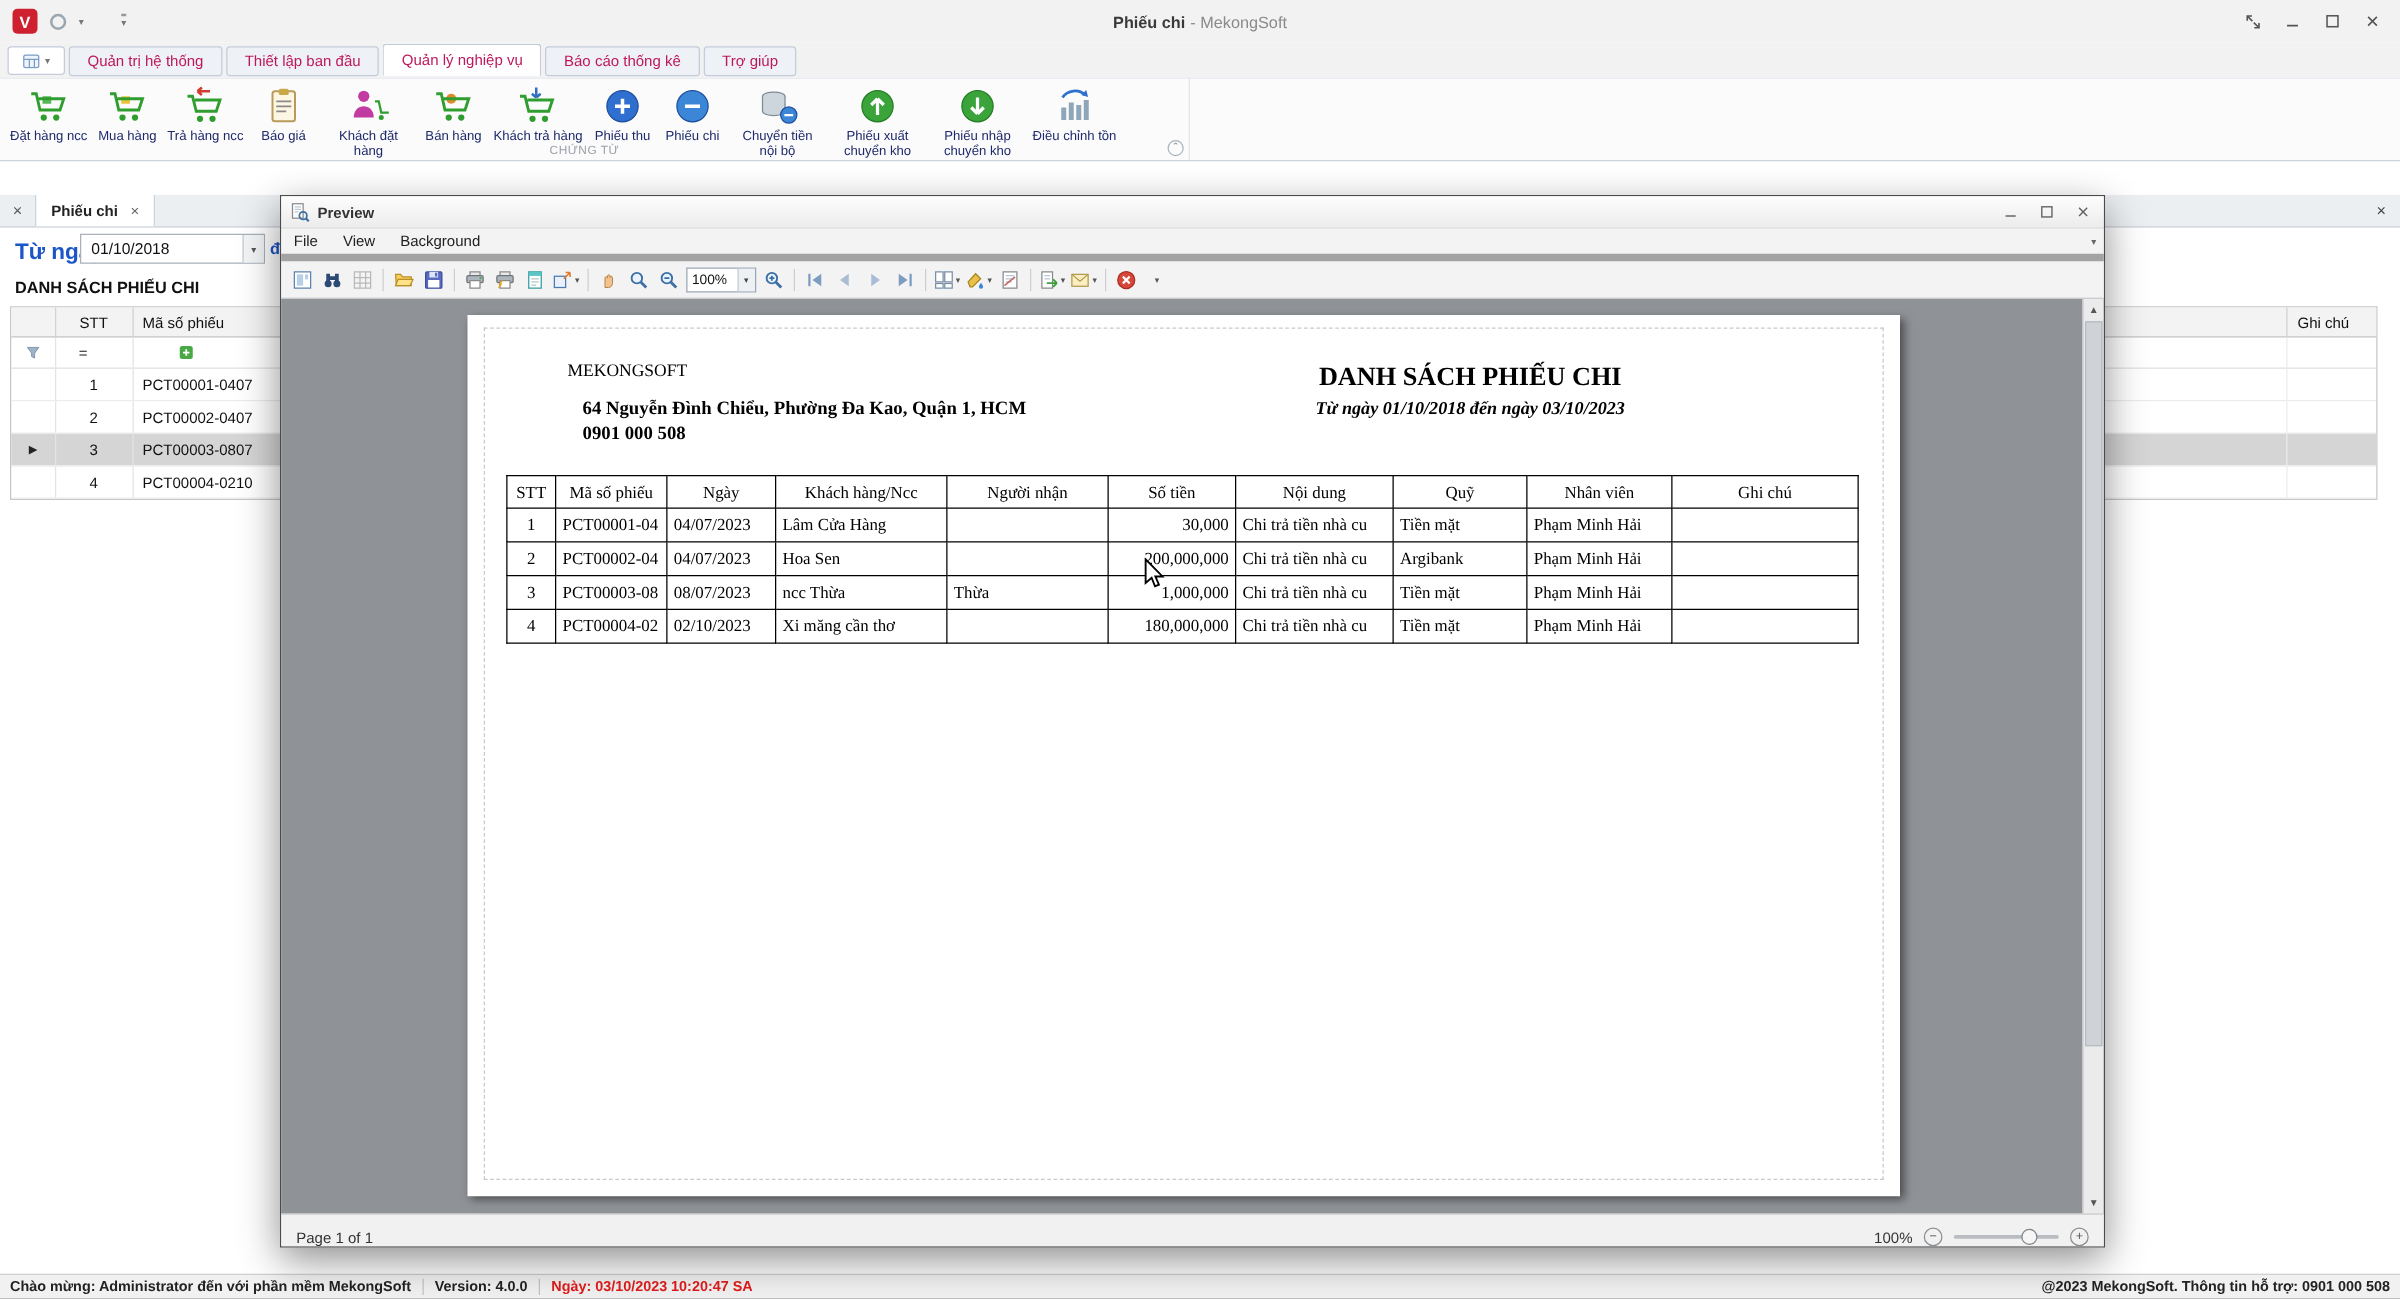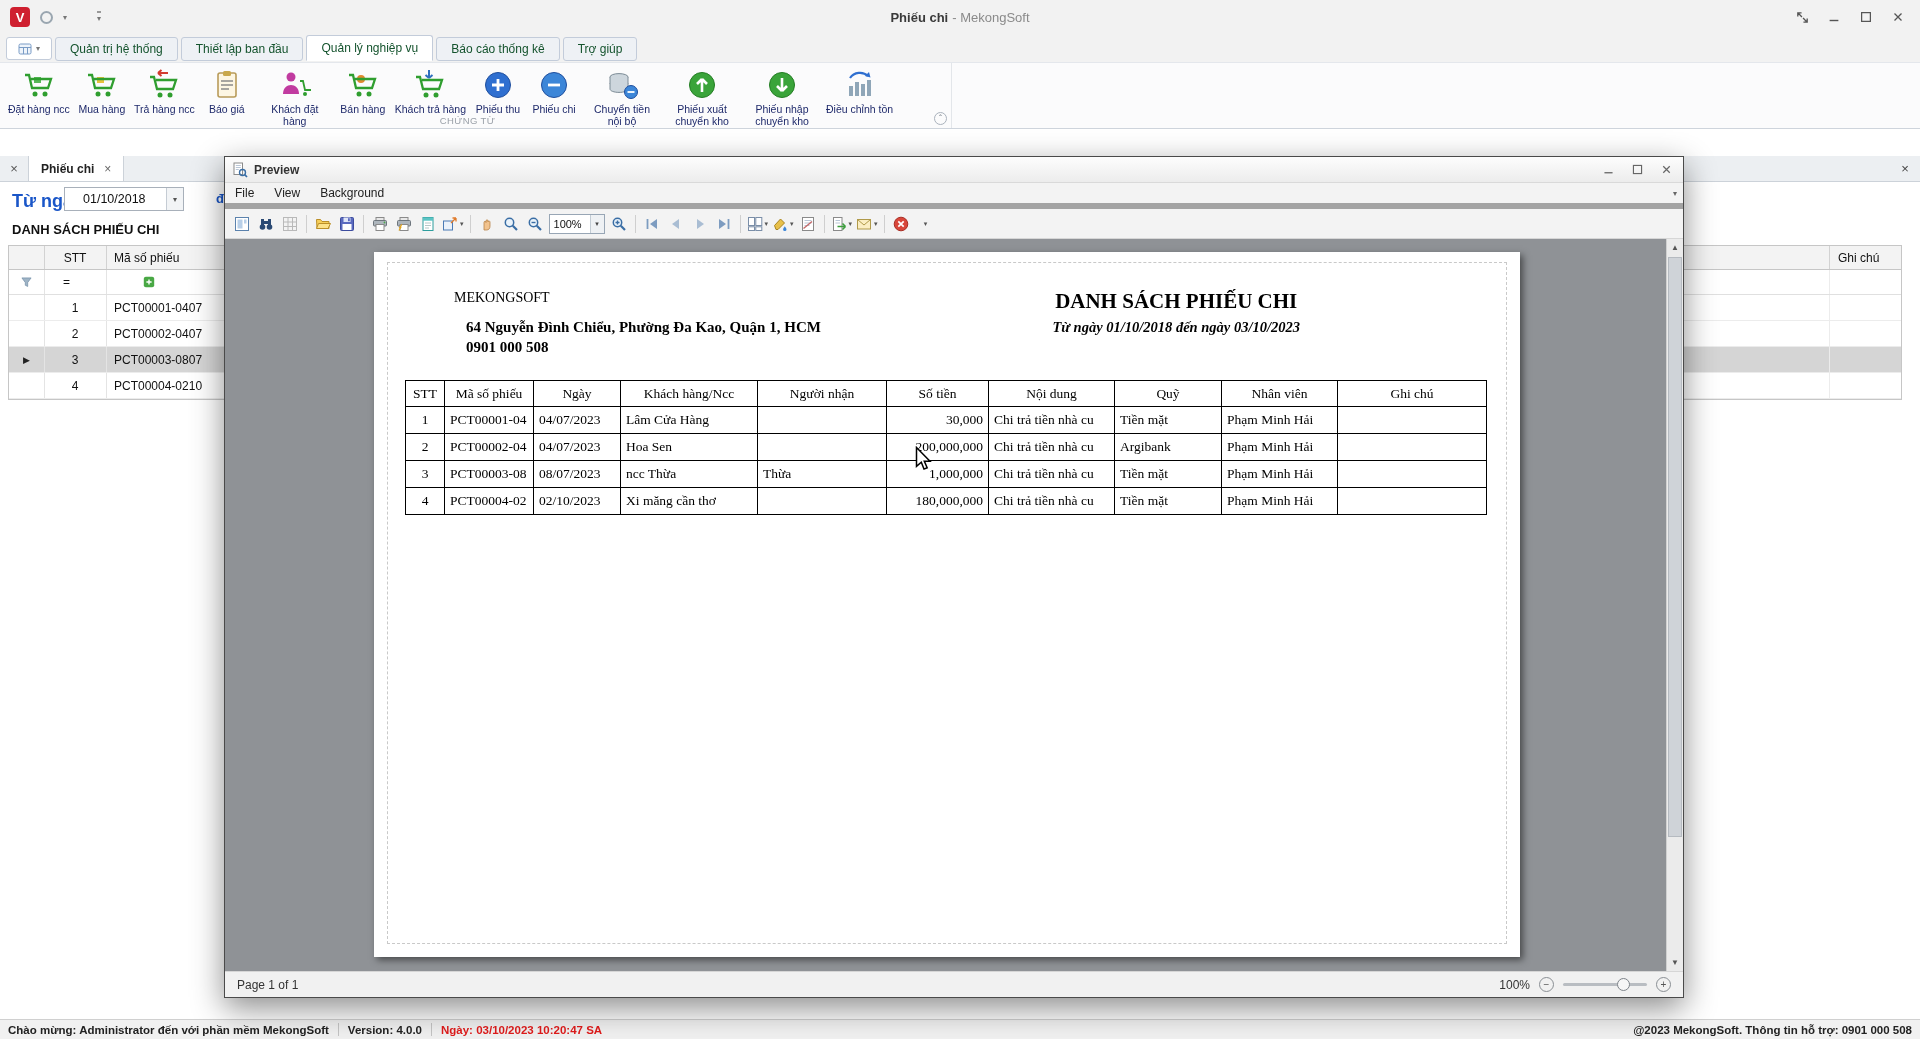--- a/index.html
+++ b/index.html
@@ -16,21 +16,21 @@
   .tinycaret{font-size:8px;color:#777;}
   .qa-custom{font-size:8px;color:#777;border-top:2px solid #999;padding-top:1px;margin-left:20px;}
   .win-title{position:absolute;left:400px;right:400px;text-align:center;font-size:13px;color:#8a8a8a;pointer-events:none;}
   .win-title b{color:#3a3a3a;margin-right:4px;}
   .win-ctrls{margin-left:auto;display:flex;gap:12px;align-items:center;margin-right:2px;}
   .wbtn{width:20px;height:20px;display:flex;align-items:center;justify-content:center;}
 
   
   .rtabs{position:absolute;top:34px;left:0;right:0;height:28px;background:#f2f2f2;display:flex;align-items:flex-end;padding:0 6px;gap:3px;z-index:5;}
   .appmenu{height:23px;width:46px;margin-bottom:2px;border:1px solid #c3ccda;border-radius:3px;background:#fff;display:flex;align-items:center;justify-content:center;gap:4px;}
-  .rtab{height:24px;margin-bottom:1px;padding:0 14px;font-size:12px;color:#14532d;display:flex;align-items:center;border:1px solid #c3ccda;border-radius:3px;background:#eef1f5;}
+  .rtab{height:24px;margin-bottom:1px;padding:0 14px;font-size:12px;color:#be185d;display:flex;align-items:center;border:1px solid #c3ccda;border-radius:3px;background:#eef1f5;}
   .rtab.active{background:#fff;height:26px;border-bottom-color:#fff;border-radius:3px 3px 0 0;}
 
   
   .ribbonbar{position:absolute;top:62px;left:0;right:0;height:67px;background:#fbfbfc;border-top:1px solid #e4e7ec;border-bottom:1px solid #ced4dc;z-index:5;}
   .rgroup{position:absolute;left:0;top:0;bottom:0;width:952px;border-right:1px solid #e3e6ea;}
   .rbtns{display:flex;align-items:flex-start;padding:3px 2px 0 4px;}
   .rbtn{min-width:56px;max-width:80px;padding:2px 4px 0;display:flex;flex-direction:column;align-items:center;border-radius:3px;}
   .rbtn .ric{width:34px;height:34px;margin-bottom:1px;}
   .rbtn .rlb{font-size:10.5px;line-height:1.18;color:#1f2a6b;text-align:center;}
   .rgroup-label{position:absolute;bottom:2px;left:0;right:16px;text-align:center;font-size:9.5px;color:#9aa0a8;letter-spacing:.4px;}
@@ -38,21 +38,21 @@
 
   
   .doctabs{position:absolute;top:156px;left:0;right:0;height:26px;background:#eceff2;border-bottom:1px solid #ccd2d9;display:flex;align-items:stretch;z-index:4;}
   .dt-close{width:28px;display:flex;align-items:center;justify-content:center;color:#555;font-size:13px;}
   .doctab{background:#fff;border-left:1px solid #ccd2d9;border-right:1px solid #ccd2d9;display:flex;align-items:center;gap:10px;padding:0 12px;font-size:12px;font-weight:bold;color:#222;}
   .dt-x{color:#666;font-size:12px;font-weight:normal;}
   .dt-right-close{margin-left:auto;width:30px;display:flex;align-items:center;justify-content:center;color:#444;font-size:13px;}
 
   
   .flt-label{position:absolute;left:12px;top:191px;font-size:18px;font-weight:bold;color:#1a56c8;z-index:2;}
-  .flt-input{position:absolute;left:64px;top:187px;width:120px;height:24px;border:1px solid #a8b0ba;background:#fff;display:flex;align-items:center;font-size:12.5px;padding-left:18px;color:#111;z-index:2;}
+  .flt-input{position:absolute;left:64px;top:187px;width:148px;height:24px;border:1px solid #a8b0ba;background:#fff;display:flex;align-items:center;font-size:12.5px;padding-left:8px;color:#111;z-index:2;}
   .flt-dd{margin-left:auto;width:17px;align-self:stretch;border-left:1px solid #c5ccd4;background:#f2f4f6;display:flex;align-items:center;justify-content:center;font-size:8px;color:#555;}
   .flt-partial{position:absolute;left:216px;top:191px;font-size:13px;font-weight:bold;color:#1a56c8;z-index:2;}
   .list-title{position:absolute;left:12px;top:222px;font-size:13px;font-weight:bold;color:#111;z-index:2;}
 
   .grid{position:absolute;left:8px;top:245px;width:1894px;border:1px solid #c6c6c6;background:#fff;z-index:2;font-size:12px;color:#111;}
   .g-header{height:24px;background:#f3f3f3;border-bottom:1px solid #c6c6c6;position:relative;}
   .g-filter{height:25px;border-bottom:1px solid #e0e0e0;position:relative;}
   .g-row{height:26px;border-bottom:1px solid #ececec;position:relative;}
   .g-row.selected{background:#d5d5d5;}
   .cell{position:absolute;top:0;height:100%;display:flex;align-items:center;}
@@ -93,21 +93,21 @@
   .ptable{position:absolute;left:31px;top:128px;border-collapse:collapse;table-layout:fixed;font-family:"Liberation Serif","DejaVu Serif",serif;font-size:13.5px;color:#000;}
   .ptable th{border:1px solid #000;font-weight:normal;height:26px;padding:2px 4px;overflow:hidden;white-space:nowrap;}
   .ptable td{border:1px solid #000;height:27px;padding:2px 5px;overflow:hidden;white-space:nowrap;}
   .ptable .tot td{height:23px;}
   .ptable .c{text-align:center;}
   .ptable .r{text-align:right;}
   .pv-scroll{position:absolute;right:0;top:0;bottom:0;width:17px;background:#ebebeb;border-left:1px solid #d0d0d0;}
   .sarrow{height:17px;display:flex;align-items:center;justify-content:center;font-size:8px;color:#555;}
   .sdown{position:absolute;bottom:0;left:0;right:0;}
   .sthumb{position:absolute;top:18px;left:1px;right:1px;height:580px;background:#cfd3d8;border:1px solid #b5bac0;}
-  .pv-status{position:absolute;left:0;right:0;bottom:0;height:26px;background:#f1f1f1;border-top:1px solid #d6d6d6;display:flex;align-items:center;font-size:12px;color:#333;padding:0 12px;gap:24px;}
+  .pv-status{position:absolute;left:0;right:0;bottom:0;height:26px;background:#f1f1f1;border-top:1px solid #d6d6d6;display:flex;align-items:flex-end;font-size:12px;color:#333;padding:0 12px;gap:24px;}
   .pv-zoomctrl{margin-left:auto;display:flex;align-items:center;gap:9px;}
   .zbtn{width:15px;height:15px;border:1.4px solid #8a8f94;border-radius:50%;display:flex;align-items:center;justify-content:center;font-size:10px;color:#555;line-height:1;}
   .ztrack{width:84px;height:3px;background:#b9bdc2;border-radius:2px;position:relative;}
   .zknob{position:absolute;left:54px;top:-5.5px;width:13px;height:13px;background:#f6f6f6;border:1.6px solid #7e848a;border-radius:50%;}
 
   
   .statusbar{position:absolute;left:0;right:0;top:1019px;height:20px;background:#f1f1f1;border-top:1px solid #d0d0d0;display:flex;align-items:center;font-size:11.5px;padding:6px 8px;gap:9px;z-index:10;}
   .sb-sep{width:1px;height:13px;background:#c4c4c4;}
   .sb-b{font-weight:bold;color:#222;}
   .sb-date{font-weight:bold;color:#e01b1b;}

